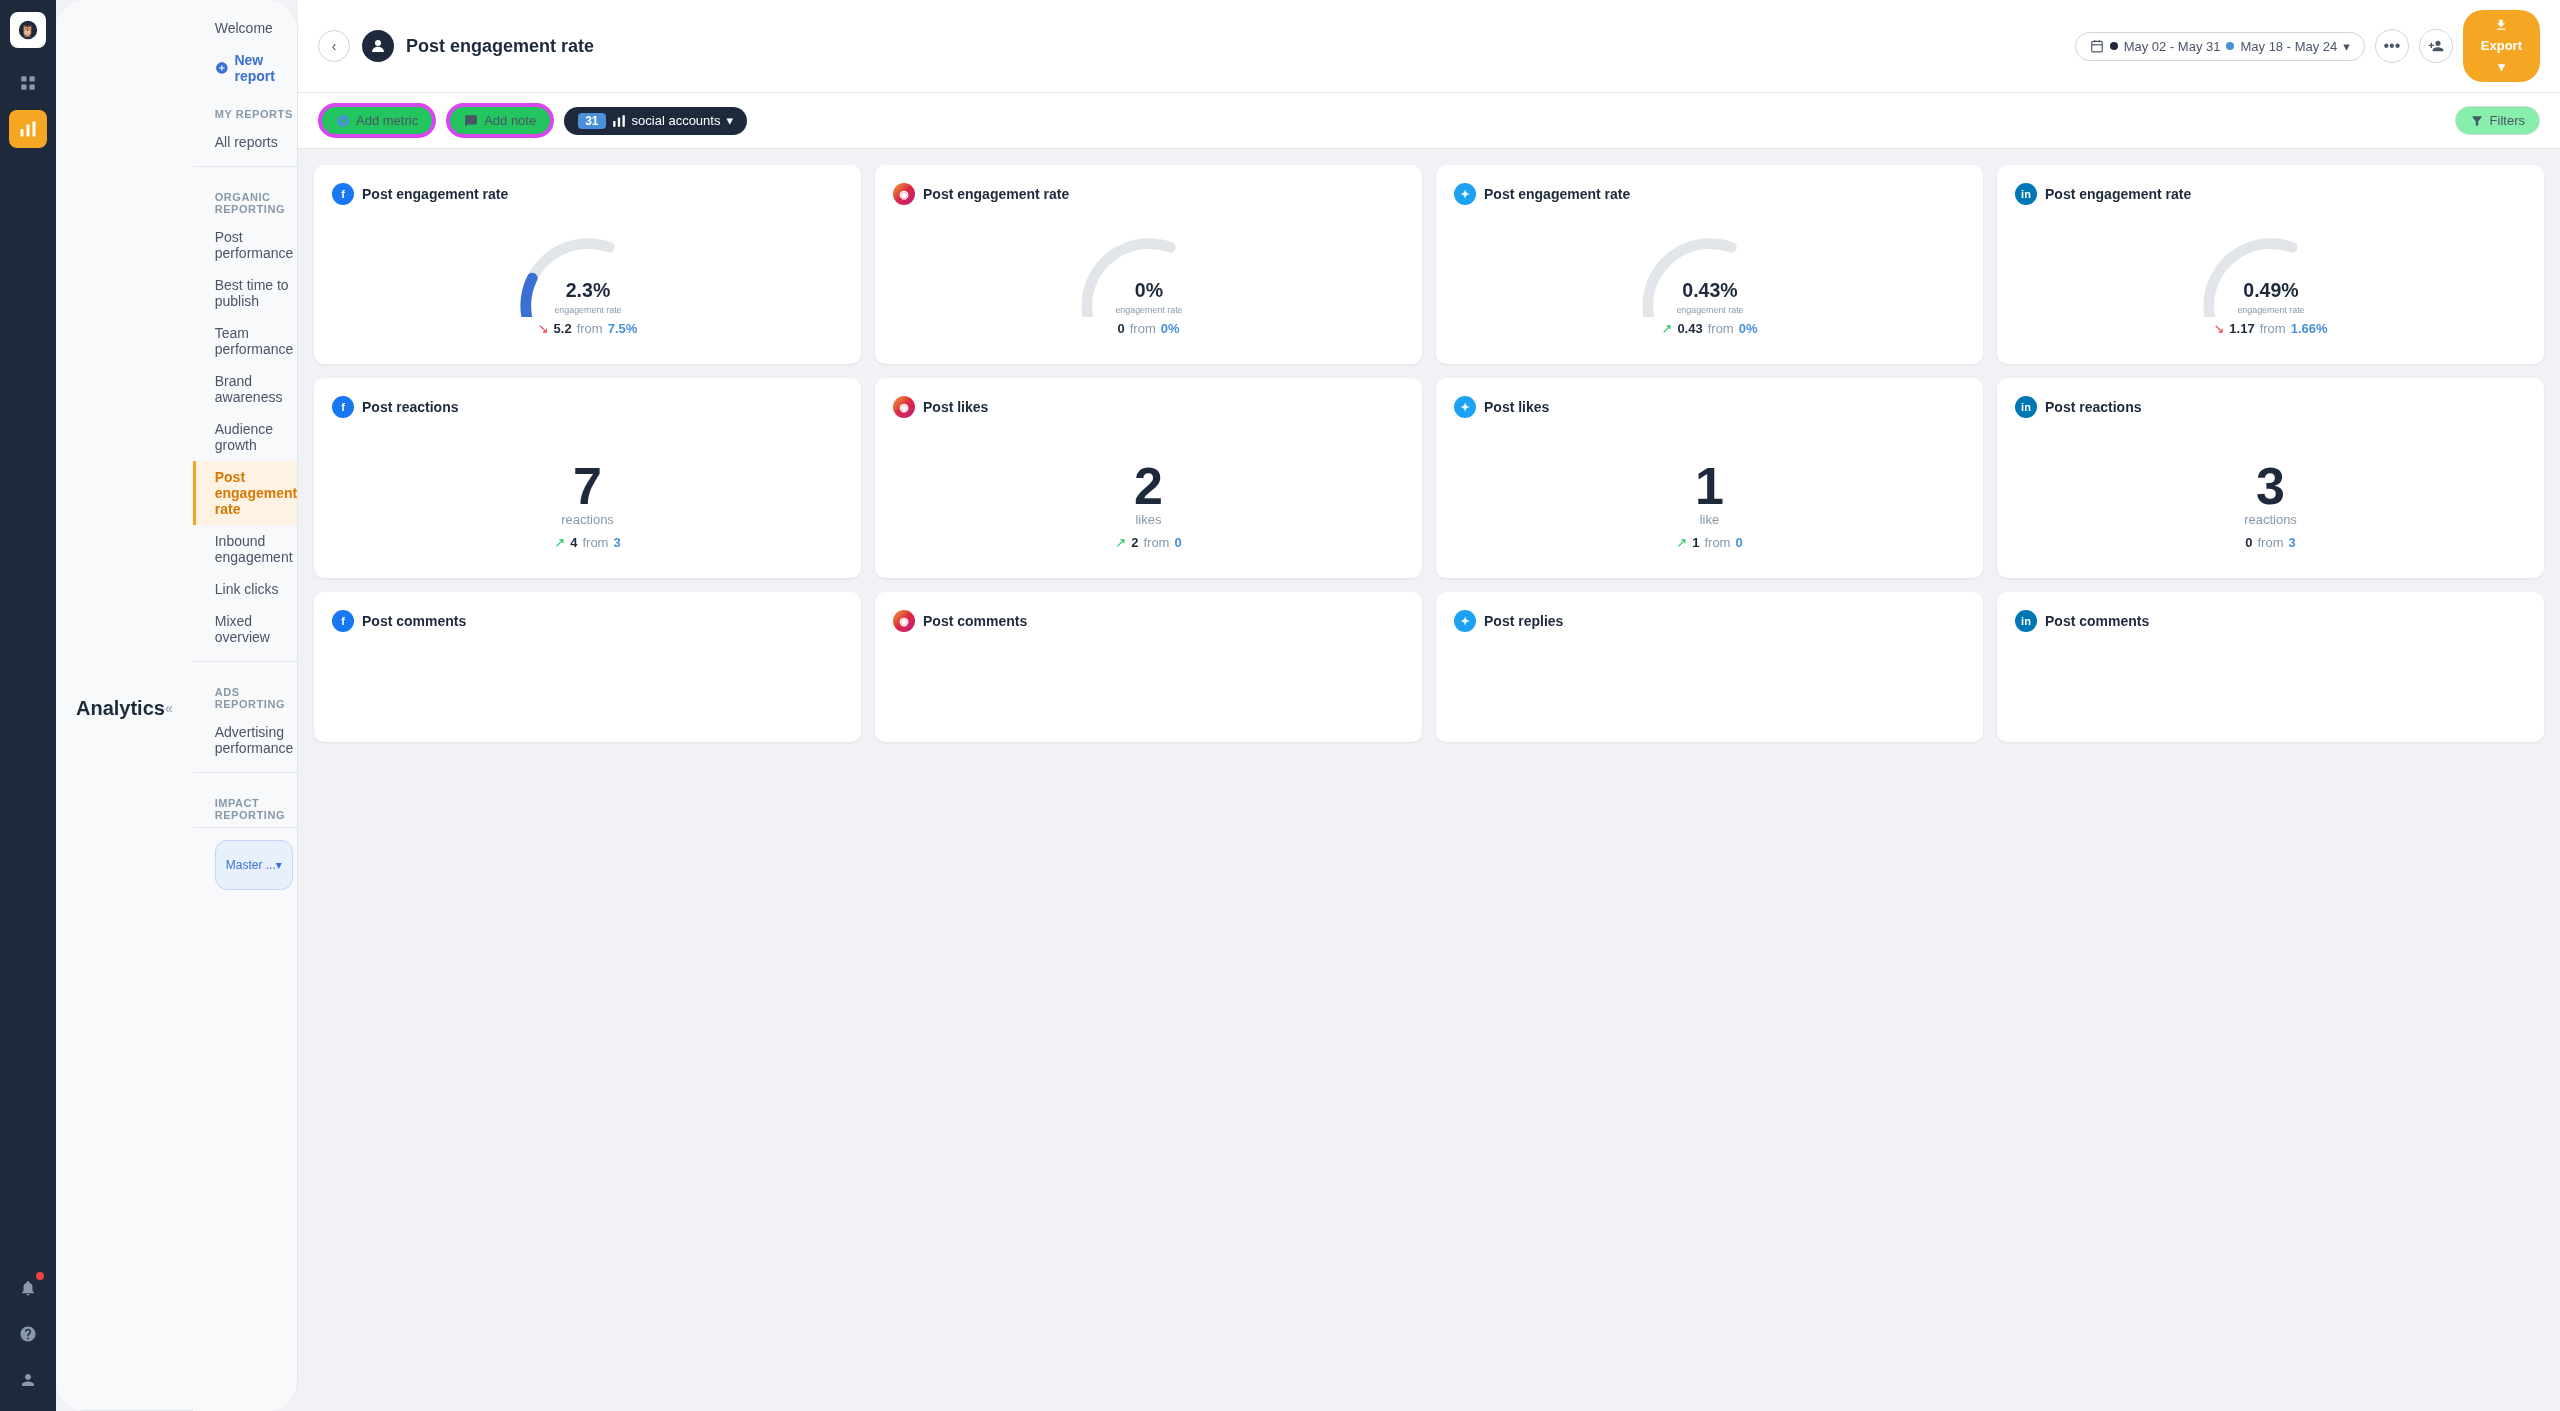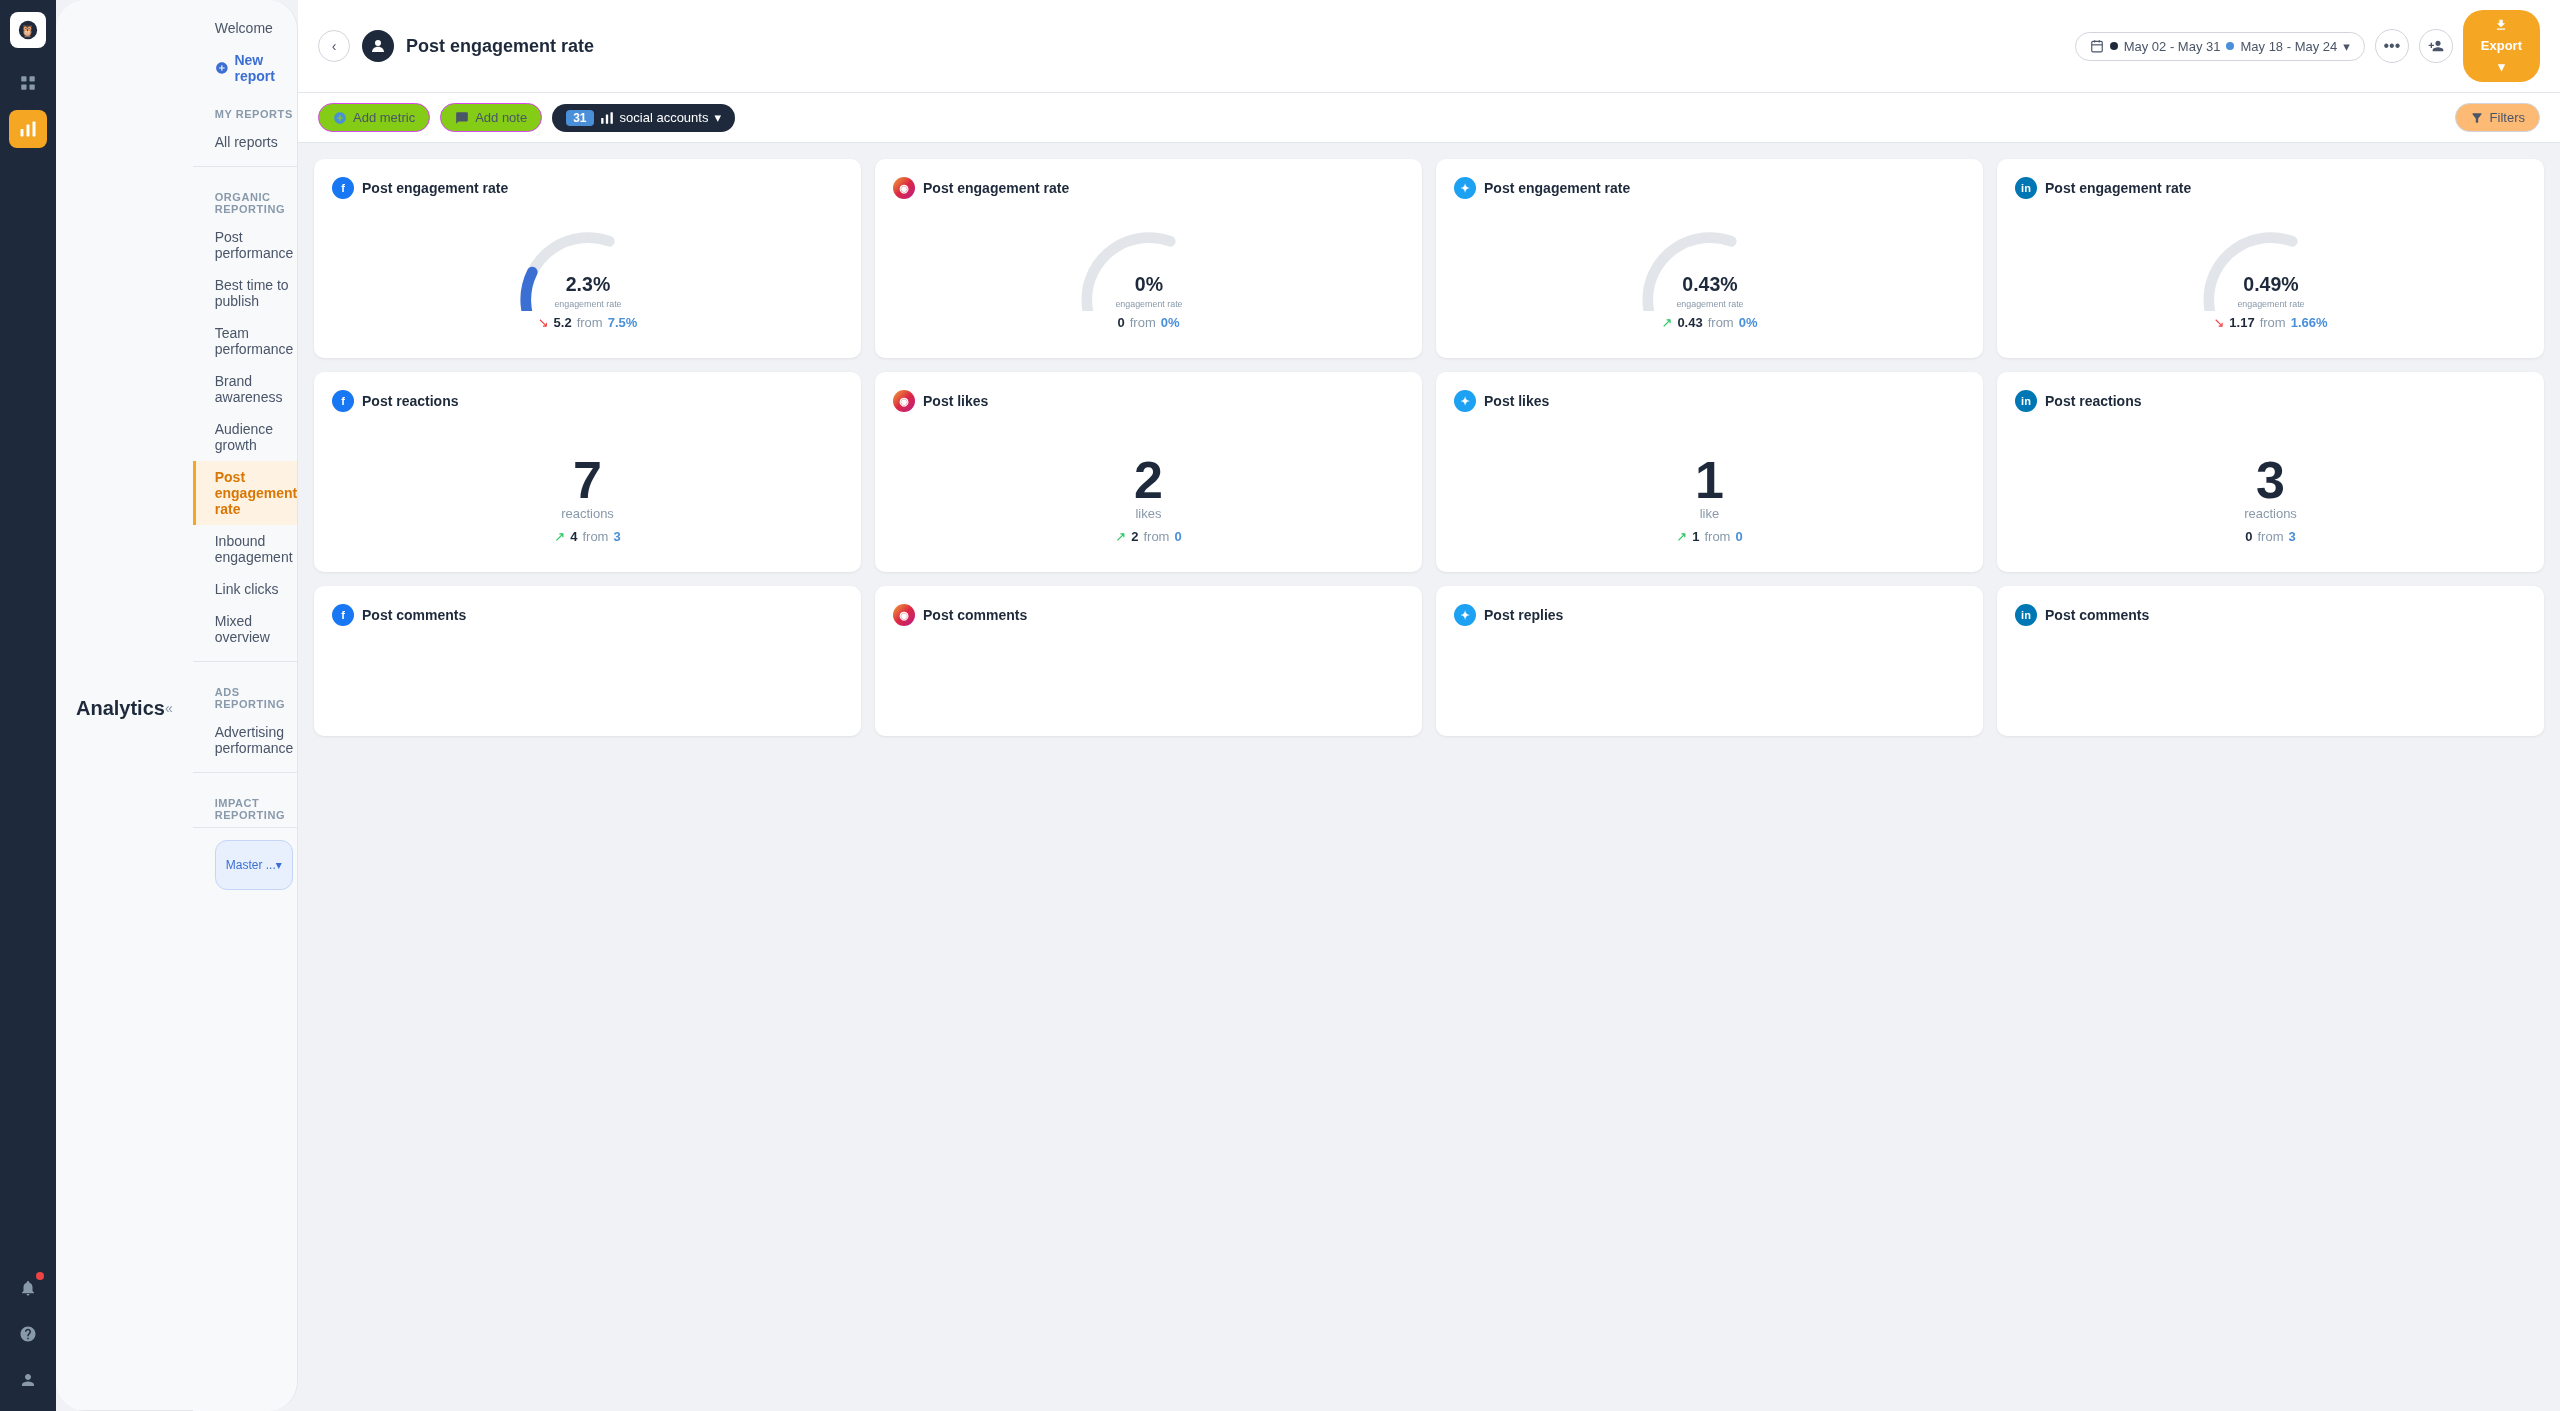--- a/index.html
+++ b/index.html
@@ -224,26 +224,26 @@
       border-bottom: 1px solid #e2e6ea;
       padding: 10px 20px;
       display: flex;
       align-items: center;
       gap: 10px;
     }
     .toolbar-btn {
       display: flex;
       align-items: center;
       gap: 6px;
-      border: 1px solid #d946ef;
+      border: 4px solid #d946ef;
       border-radius: 20px;
       padding: 6px 14px;
       font-size: 13px;
       color: #4a5568;
-      background: #84cc16;
+      background: #22c55e;
       cursor: pointer;
     }
     .social-btn {
       display: flex;
       align-items: center;
       gap: 6px;
       background: #1e2a3b;
       color: white;
       border: none;
       border-radius: 20px;
@@ -261,21 +261,21 @@
     }
     .filter-btn {
       display: flex;
       align-items: center;
       gap: 6px;
       border: 1px solid #d1d5db;
       border-radius: 20px;
       padding: 6px 14px;
       font-size: 13px;
       color: #4a5568;
-      background: #fdba74;
+      background: #86efac;
       cursor: pointer;
       margin-left: auto;
     }
 
     
     .grid-container {
       flex: 1;
       overflow-y: auto;
       padding: 16px;
       background: #f0f2f5;

